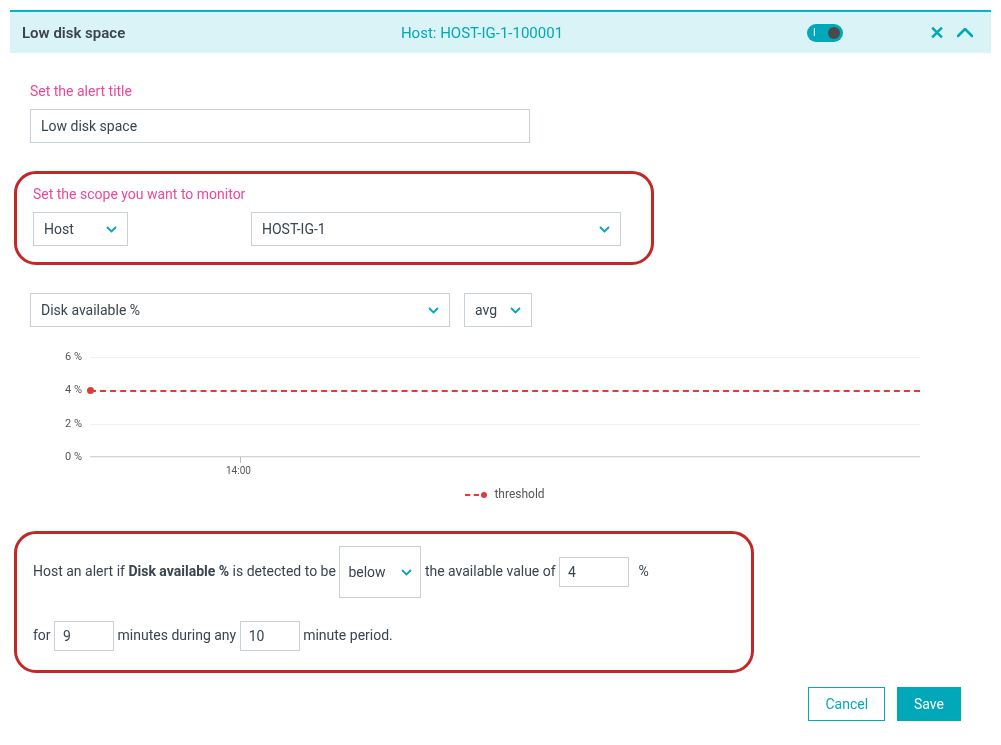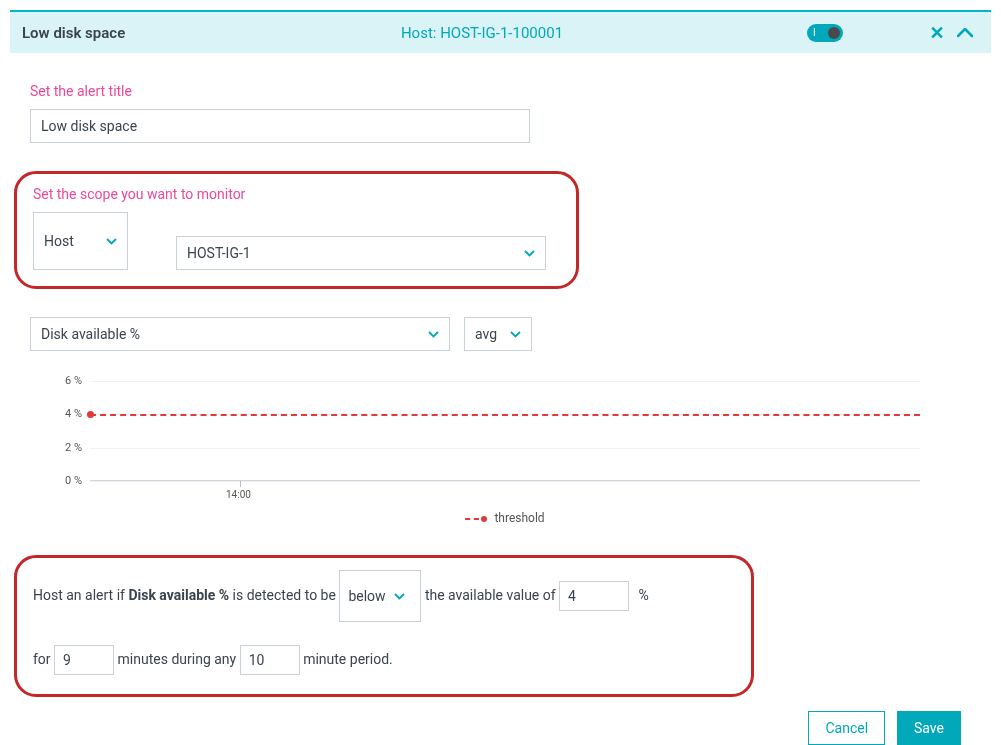--- a/index.html
+++ b/index.html
@@ -87,39 +87,39 @@
     color: #39444e;
   }
 
   .highlight {
     border: 3px solid #c32828;
     border-radius: 22px;
     padding: 12px 16px 16px 16px;
     margin-left: -16px;
     margin-right: 0;
   }
-  .scope-box { width: 565px; }
+  .scope-box { width: 640px; }
   .threshold-box { width: 740px; margin-bottom: 14px; }
 
   .select {
     border: 1px solid #c8d0d8;
     padding: 8px 10px;
     background: #fff;
     display: inline-flex;
     align-items: center;
     justify-content: space-between;
     cursor: pointer;
     font-size: 14px;
     margin-right: 14px;
   }
   .select-small { width: 95px; }
-  .select-med { width: 370px; margin-top: 24px; }
+  .select-med { width: 370px; }
   .select-metric { width: 420px; }
   .select-agg { width: 68px; }
-  .select-direction { width: 82px; }
+  .select-direction { width: 82px; justify-content: space-between; }
   .chevron-down {
     color: #00a8ba;
     display: inline-block;
   }
   .chevron-down svg { display: block; }
 
   .chart-wrap {
     margin: 30px 0 30px 60px;
     width: 830px;
   }

